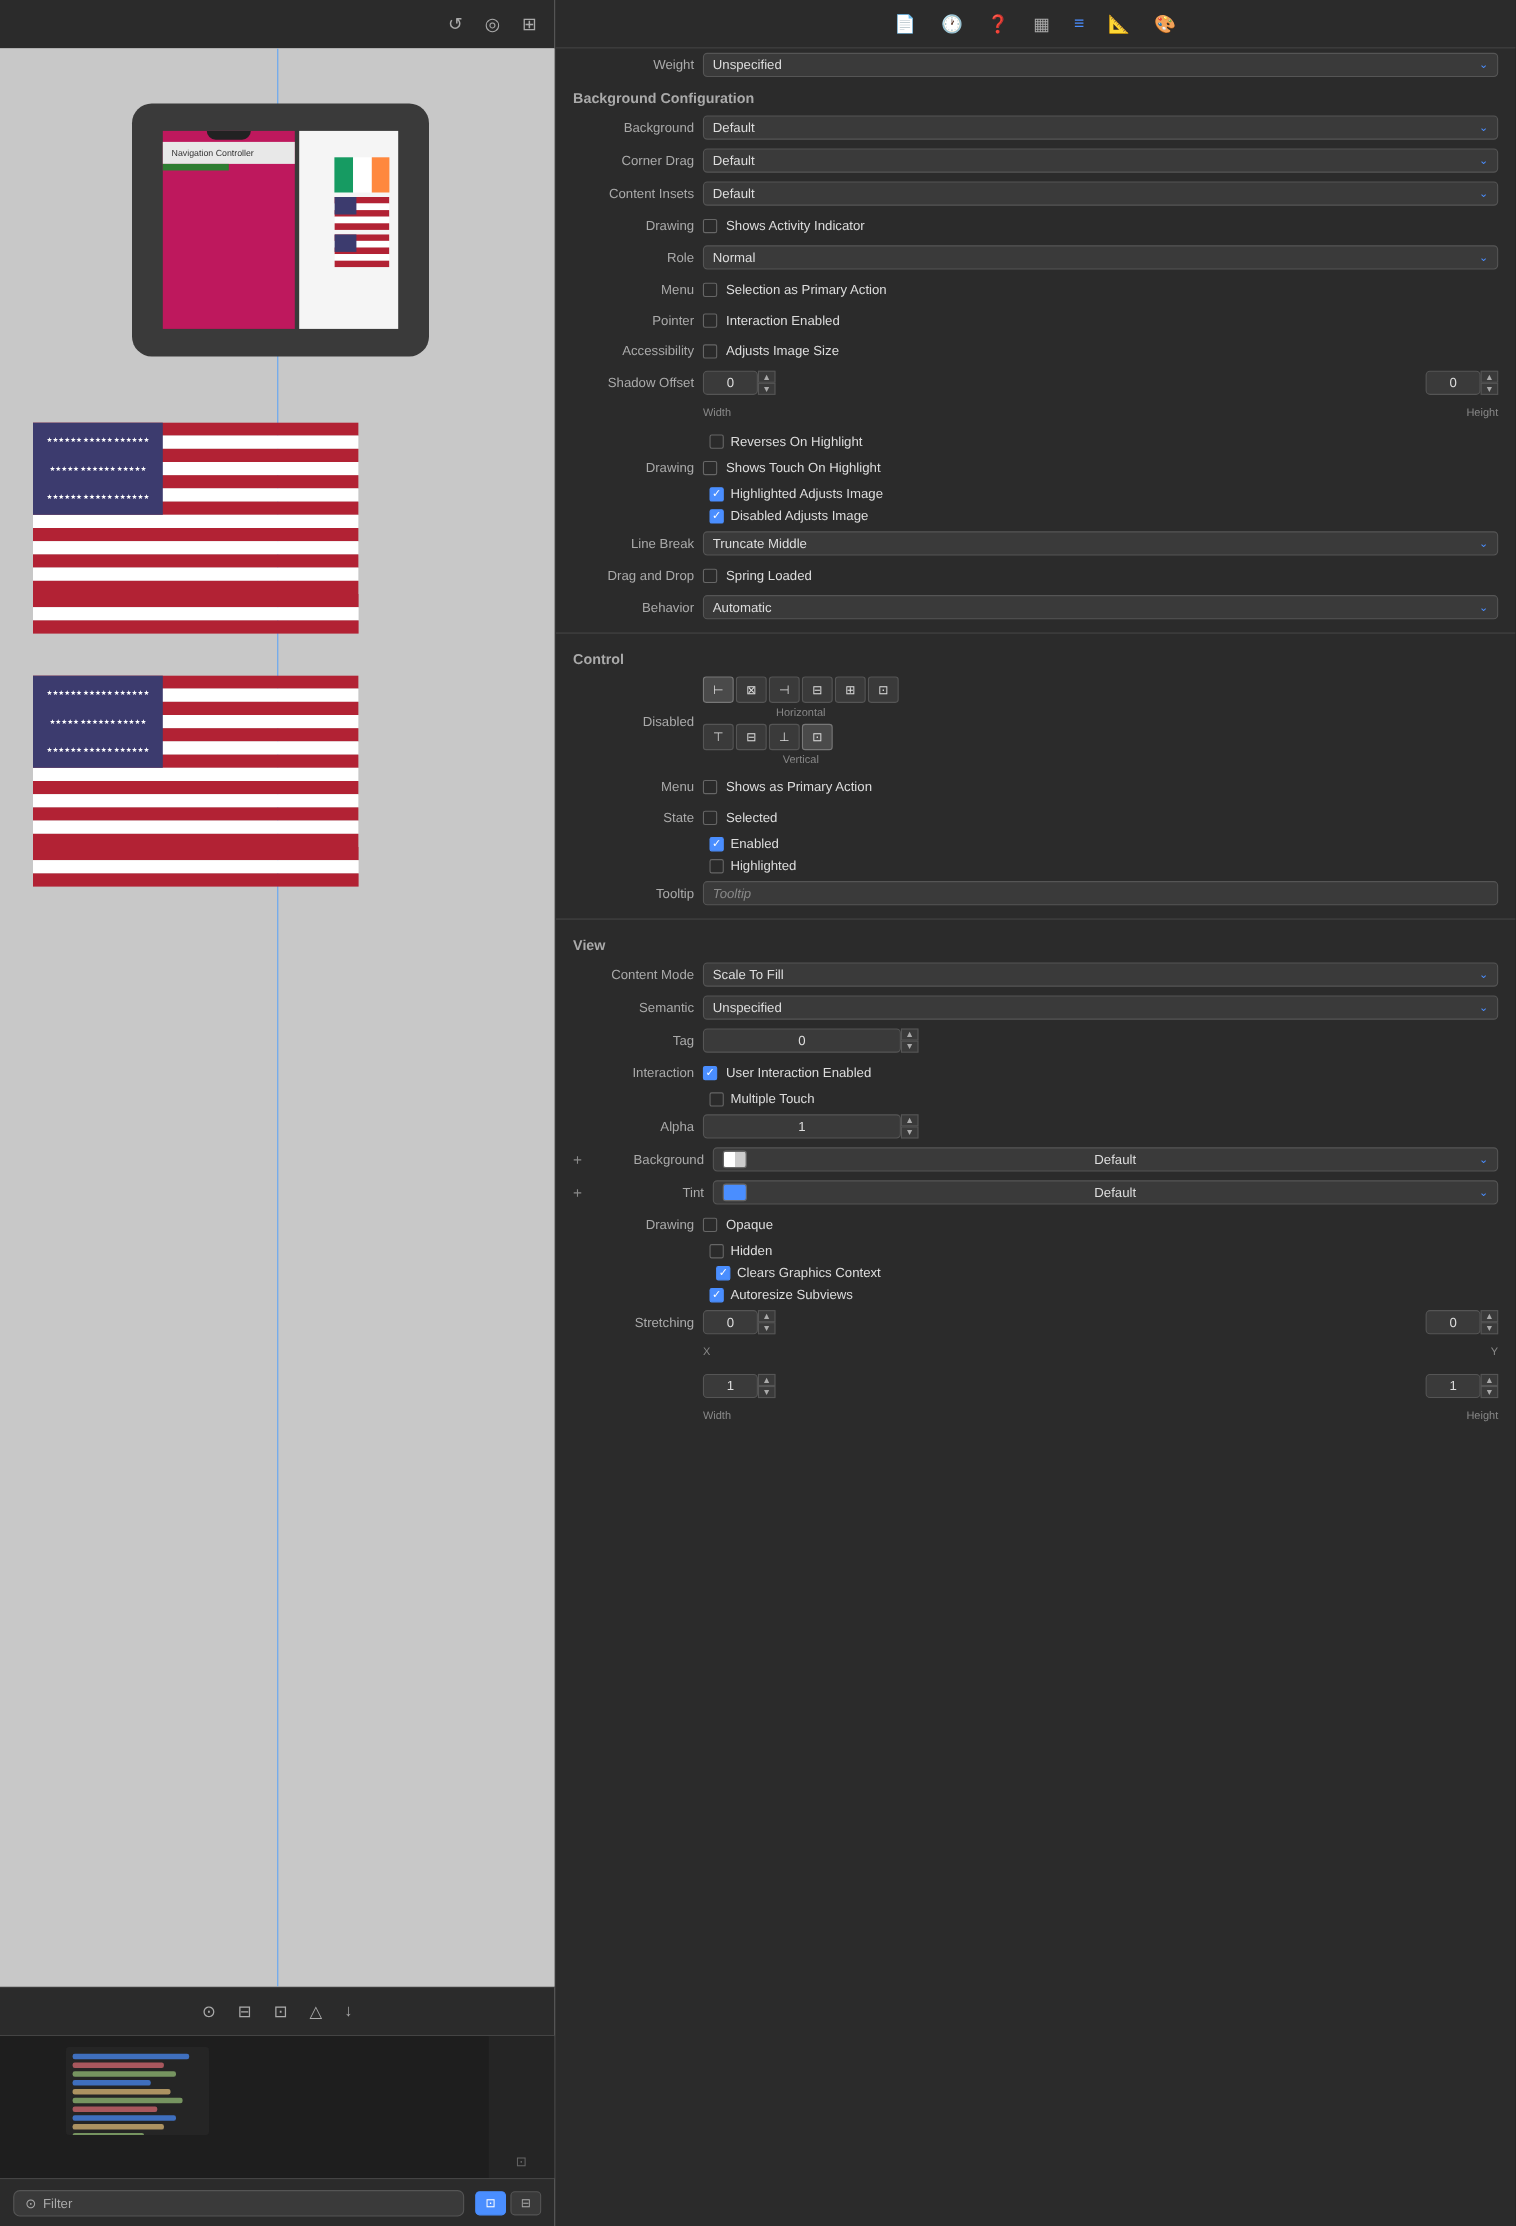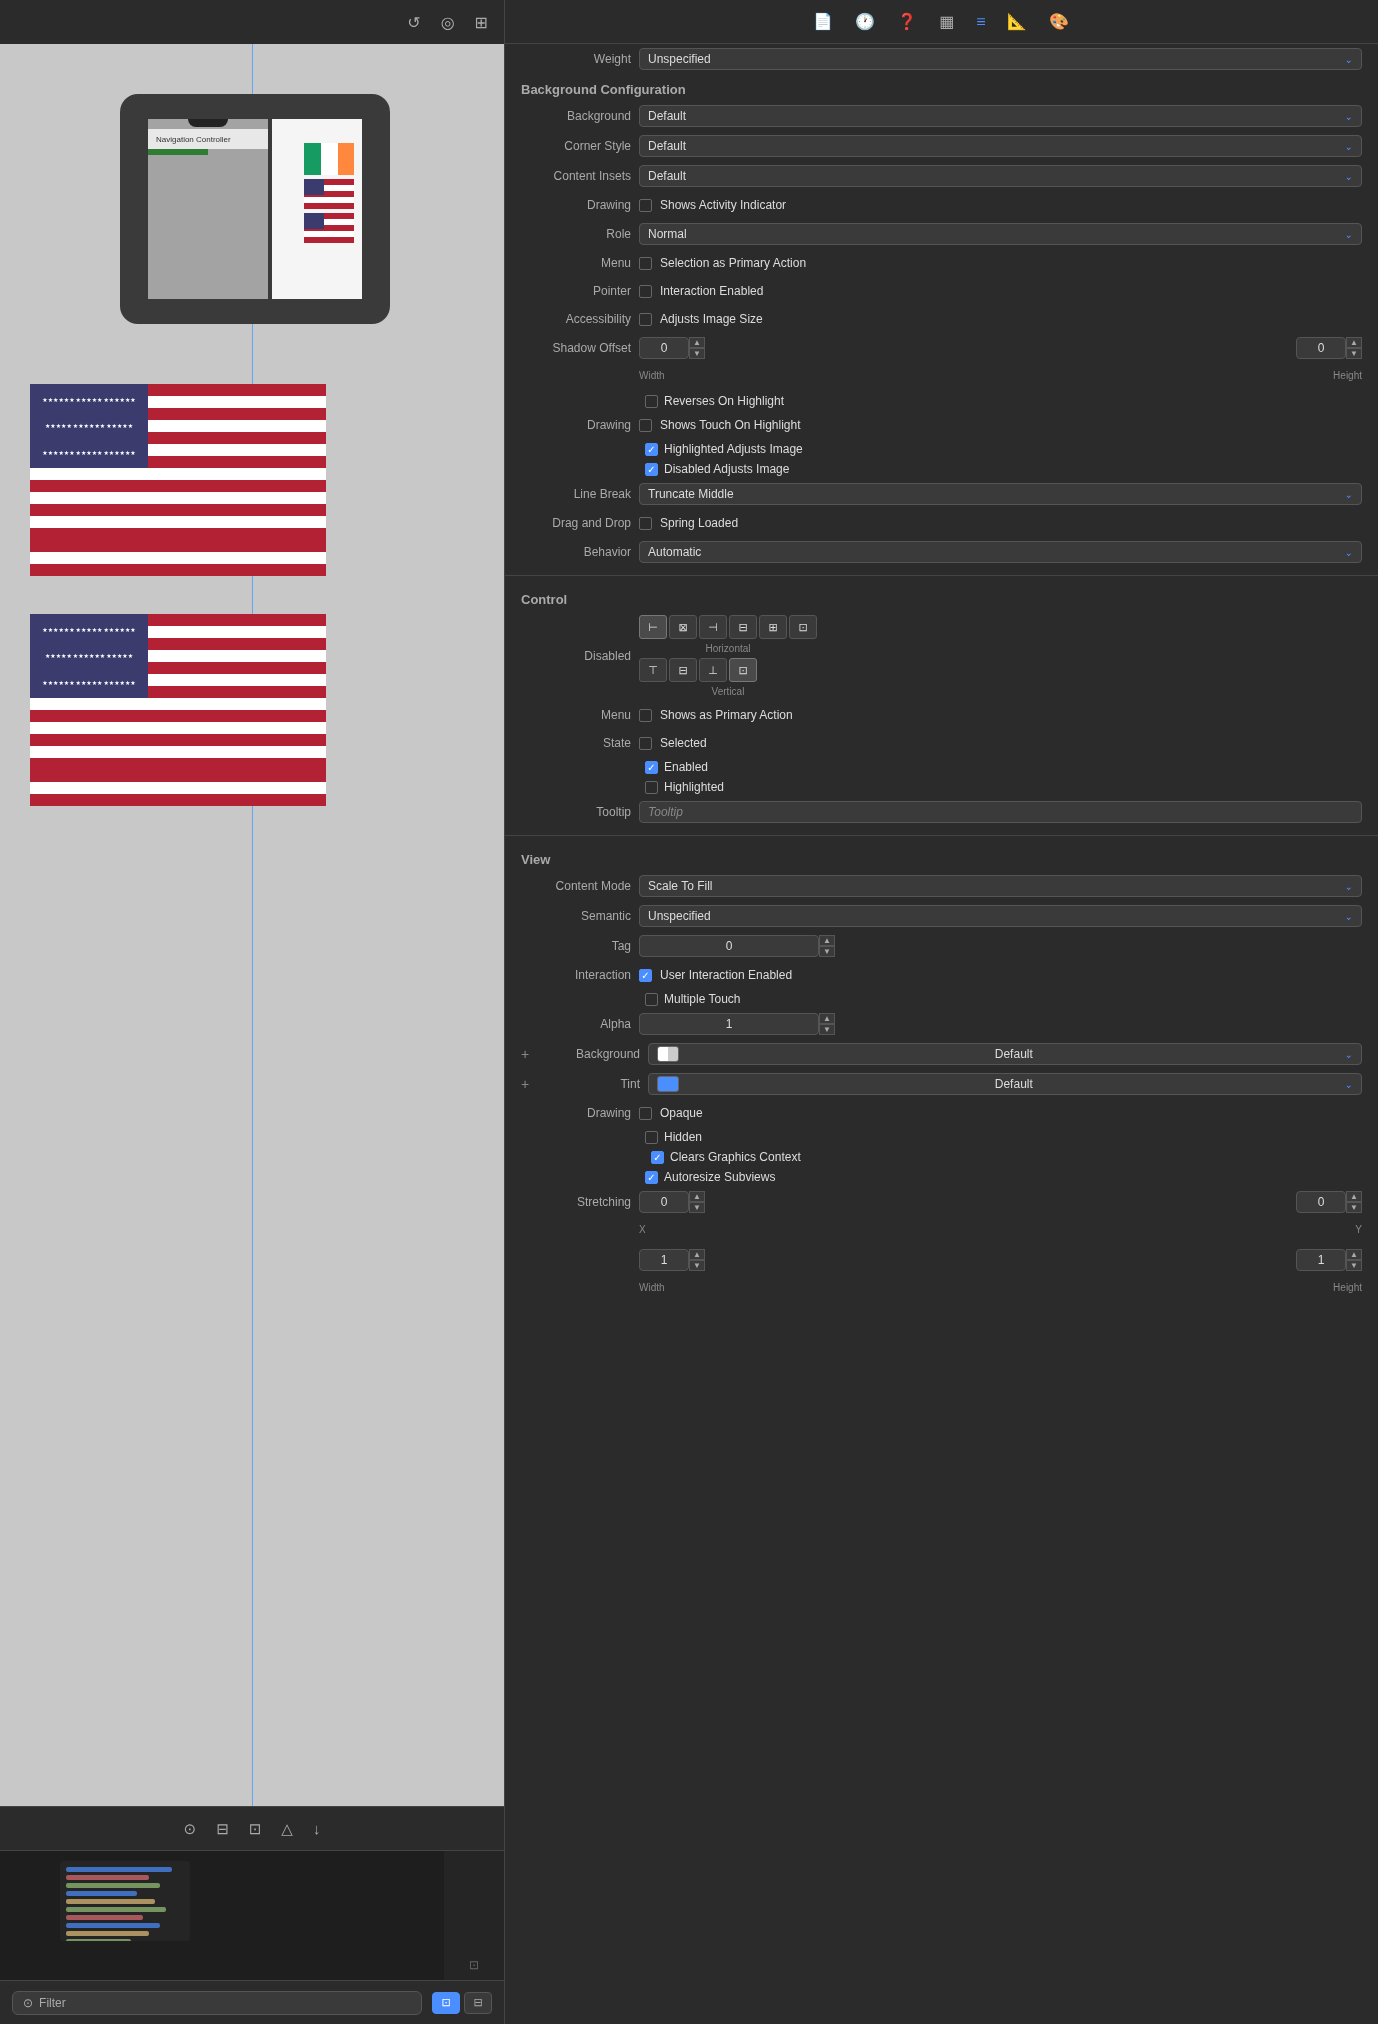--- a/index.html
+++ b/index.html
@@ -61,21 +61,21 @@
       display: flex;
       align-items: center;
       justify-content: center;
       gap: 4px;
       padding: 16px;
     }
 
     .device-screen-left {
       width: 120px;
       height: 180px;
-      background: #a3a3a3;
+      background: #be185d;
       position: relative;
     }
 
     .device-notch {
       width: 40px;
       height: 8px;
       background: #222;
       border-radius: 0 0 8px 8px;
       margin: 0 auto;
     }
@@ -687,21 +687,21 @@
 
     <div class="row">
       <div class="row-label-wide">Background</div>
       <div class="dropdown">
         <span>Default</span>
         <span class="dropdown-arrow">⌄</span>
       </div>
     </div>
 
     <div class="row">
-      <div class="row-label-wide">Corner Style</div>
+      <div class="row-label-wide">Corner Drag</div>
       <div class="dropdown">
         <span>Default</span>
         <span class="dropdown-arrow">⌄</span>
       </div>
     </div>
 
     <div class="row">
       <div class="row-label-wide">Content Insets</div>
       <div class="dropdown">
         <span>Default</span>

